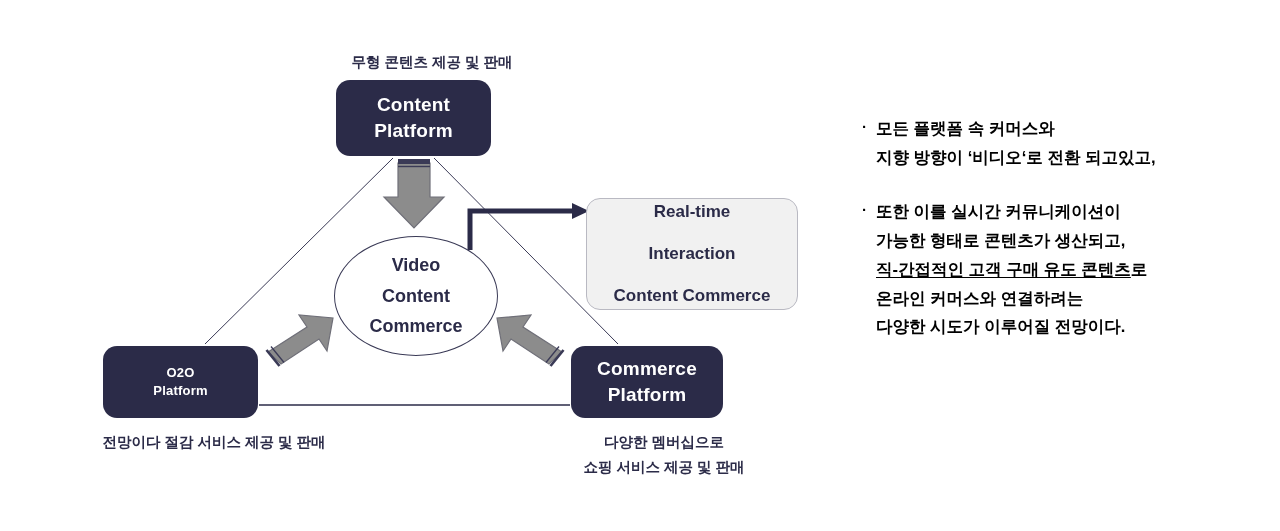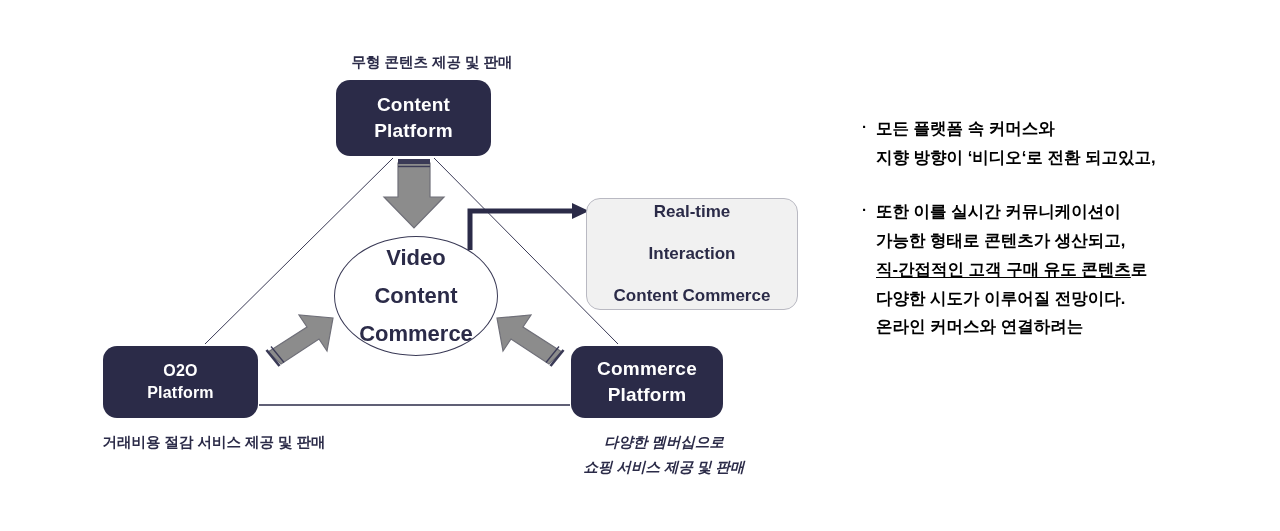--- a/index.html
+++ b/index.html
@@ -48,21 +48,21 @@
   .node-box span { display: block; white-space: nowrap; }
 
   #node-content-platform {
     left: 336px; top: 80px;
     width: 155px; height: 76px;
     font-size: 19px;
   }
   #node-o2o-platform {
     left: 103px; top: 346px;
     width: 155px; height: 72px;
-    font-size: 16px;
+    font-size: 13px;
   }
   #node-commerce-platform {
     left: 571px; top: 346px;
     width: 152px; height: 72px;
     font-size: 19px;
   }
 
   #node-realtime-box {
     position: absolute;
     left: 586px; top: 154px;
@@ -89,21 +89,21 @@
     width: 162px; height: 118px;
     border: 1px solid #3a3a56;
     border-radius: 50%;
     background: #ffffff;
     color: #2b2b48;
     display: flex;
     flex-direction: column;
     align-items: center;
     justify-content: center;
     font-weight: bold;
-    font-size: 22px;
+    font-size: 18px;
     line-height: 1.72;
     text-align: center;
   }
   #node-video-ellipse span { display:block; white-space: nowrap; }
 
   
   .caption {
     position: absolute;
     color: #2b2b48;
     font-weight: bold;
@@ -120,21 +120,21 @@
   }
   #caption-content-top .cap-inner {
     display: inline-block;
     position: relative;
     left: -1px;
   }
   #caption-o2o {
     left: 30px; top: 430px; width: 330px;
   }
   #caption-commerce {
-    left: 500px; top: 430px; width: 290px; font-style: italic;
+    left: 500px; top: 430px; width: 290px;
   }
 
   
   #right-panel {
     position: absolute;
     left: 862px; top: 114px;
     width: 400px;
     color: #000000;
     font-weight: bold;
     font-size: 16.5px;
@@ -214,21 +214,21 @@
     <span>Commerce</span>
   </div>
 
   <div id="node-realtime-box">
     <span>Real-time</span>
     <span>Interaction</span>
     <span>Content Commerce</span>
   </div>
 
   <div class="caption" id="caption-o2o">
-    <div>거래비용 절감 서비스 제공 및 판매</div>
+    <div>전망이다 절감 서비스 제공 및 판매</div>
   </div>
 
   <div class="caption" id="caption-commerce">
     <div>다양한 멤버십으로</div>
     <div>쇼핑 서비스 제공 및 판매</div>
   </div>
 
   <div id="right-panel">
       <div class="para">
         <span class="bullet">·</span>
@@ -236,19 +236,19 @@
           <div class="line">모든 플랫폼 속 커머스와</div>
           <div class="line">지향 방향이 ‘비디오‘로 전환 되고있고,</div>
         </div>
       </div>
       <div class="para">
         <span class="bullet">·</span>
         <div class="lines">
           <div class="line">또한 이를 실시간 커뮤니케이션이</div>
           <div class="line">가능한 형태로 콘텐츠가 생산되고,</div>
           <div class="line"><span class="u">직-간접적인 고객 구매 유도 콘텐츠</span>로</div>
+          <div class="line">온라인 커머스와 연결하려는</div>
           <div class="line">다양한 시도가 이루어질 전망이다.</div>
-          <div class="line">온라인 커머스와 연결하려는</div>
         </div>
       </div>
     </div>
 
 </div>
 
 </body></html>

